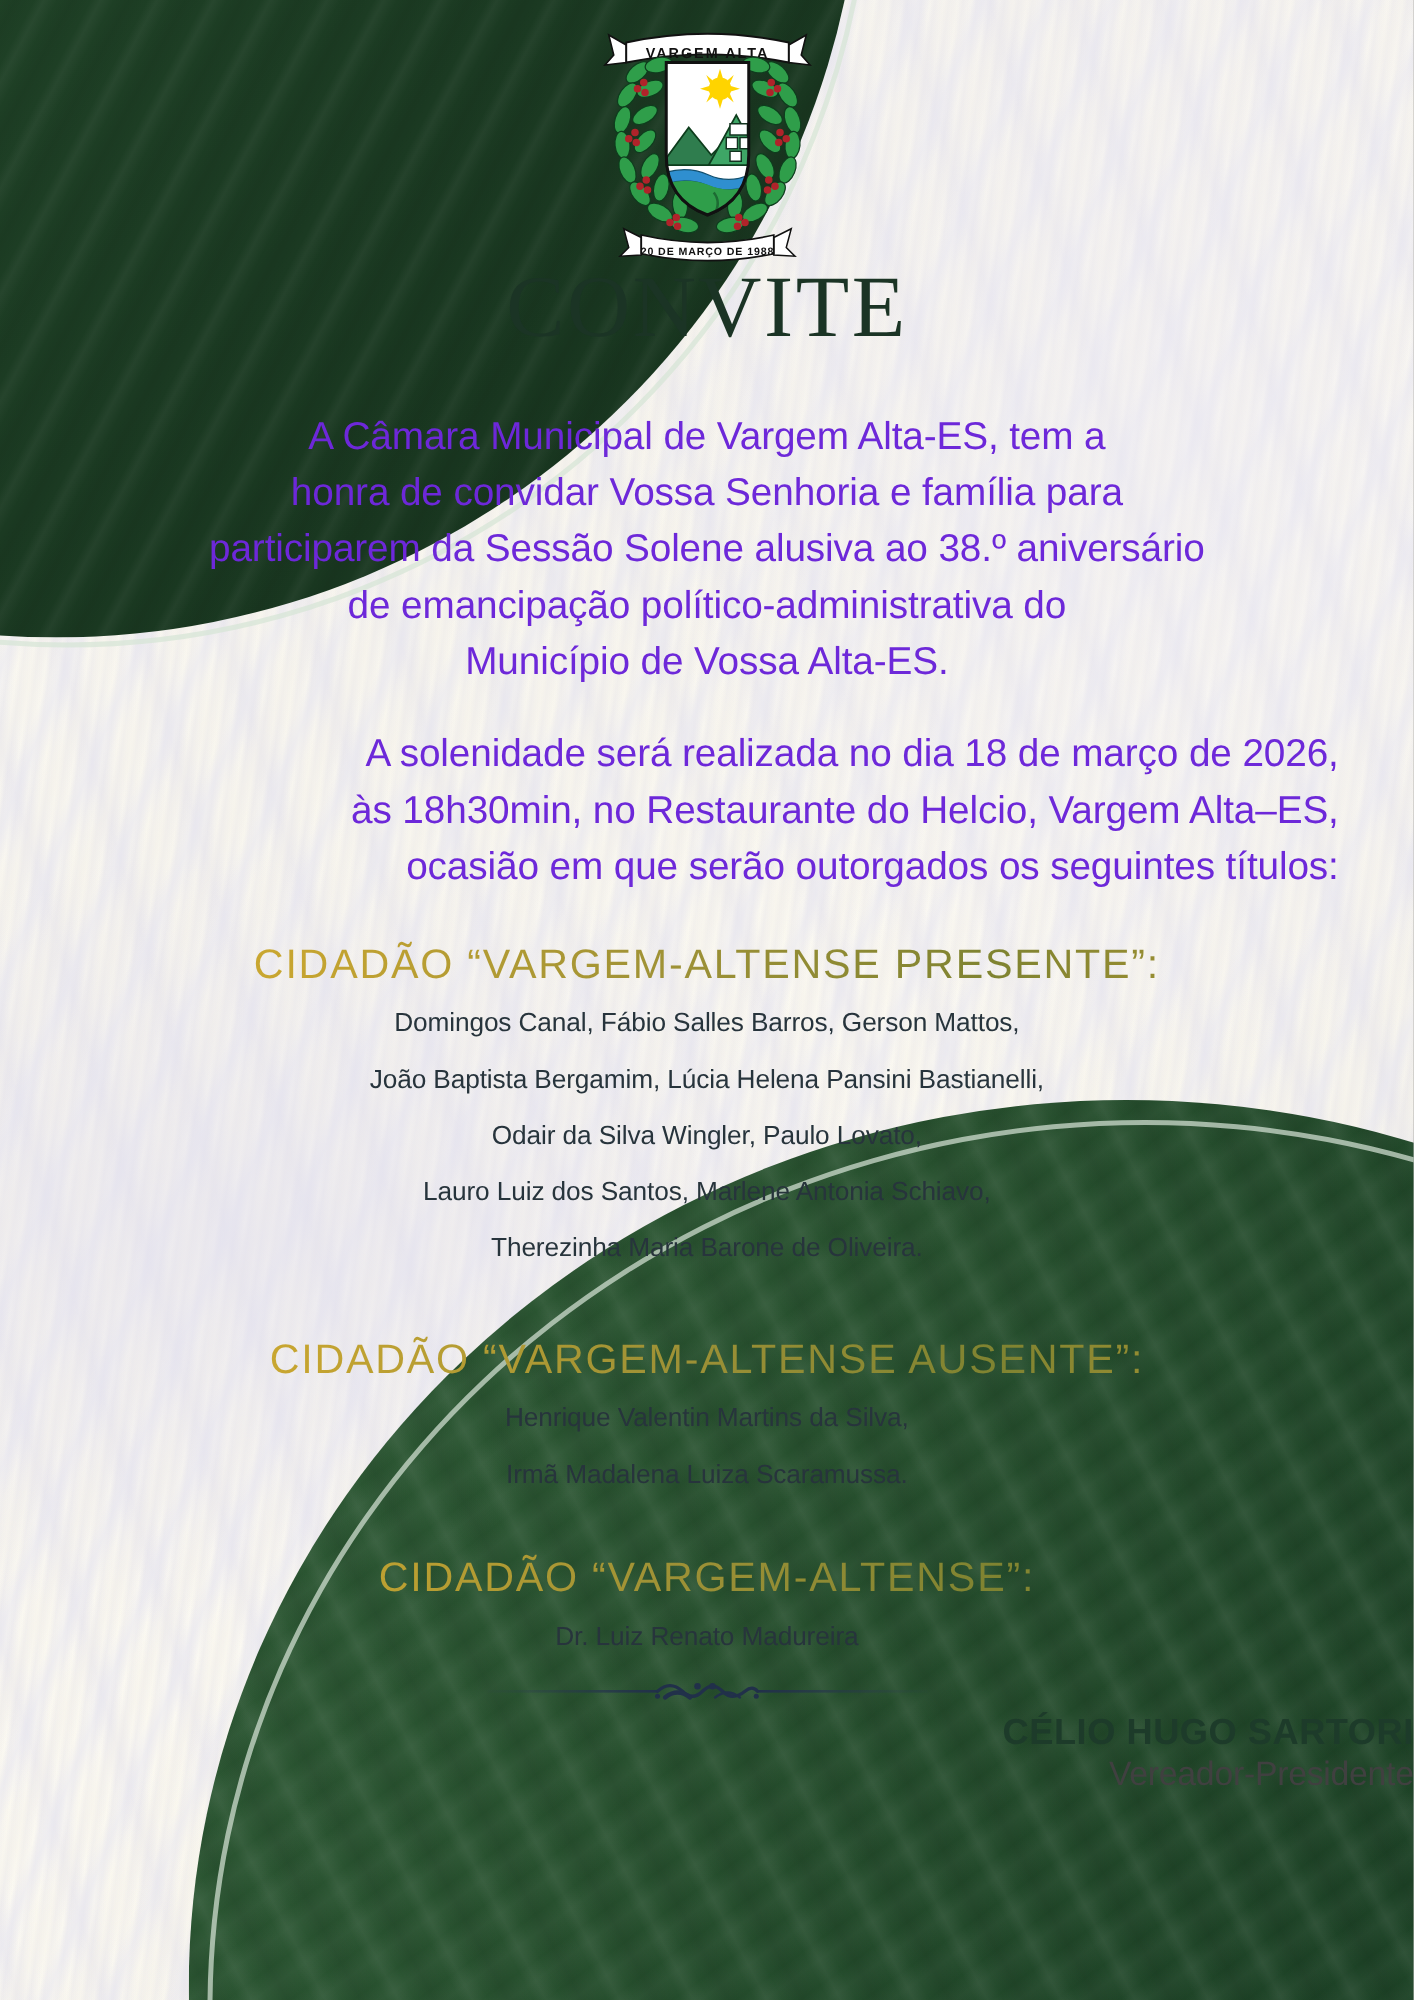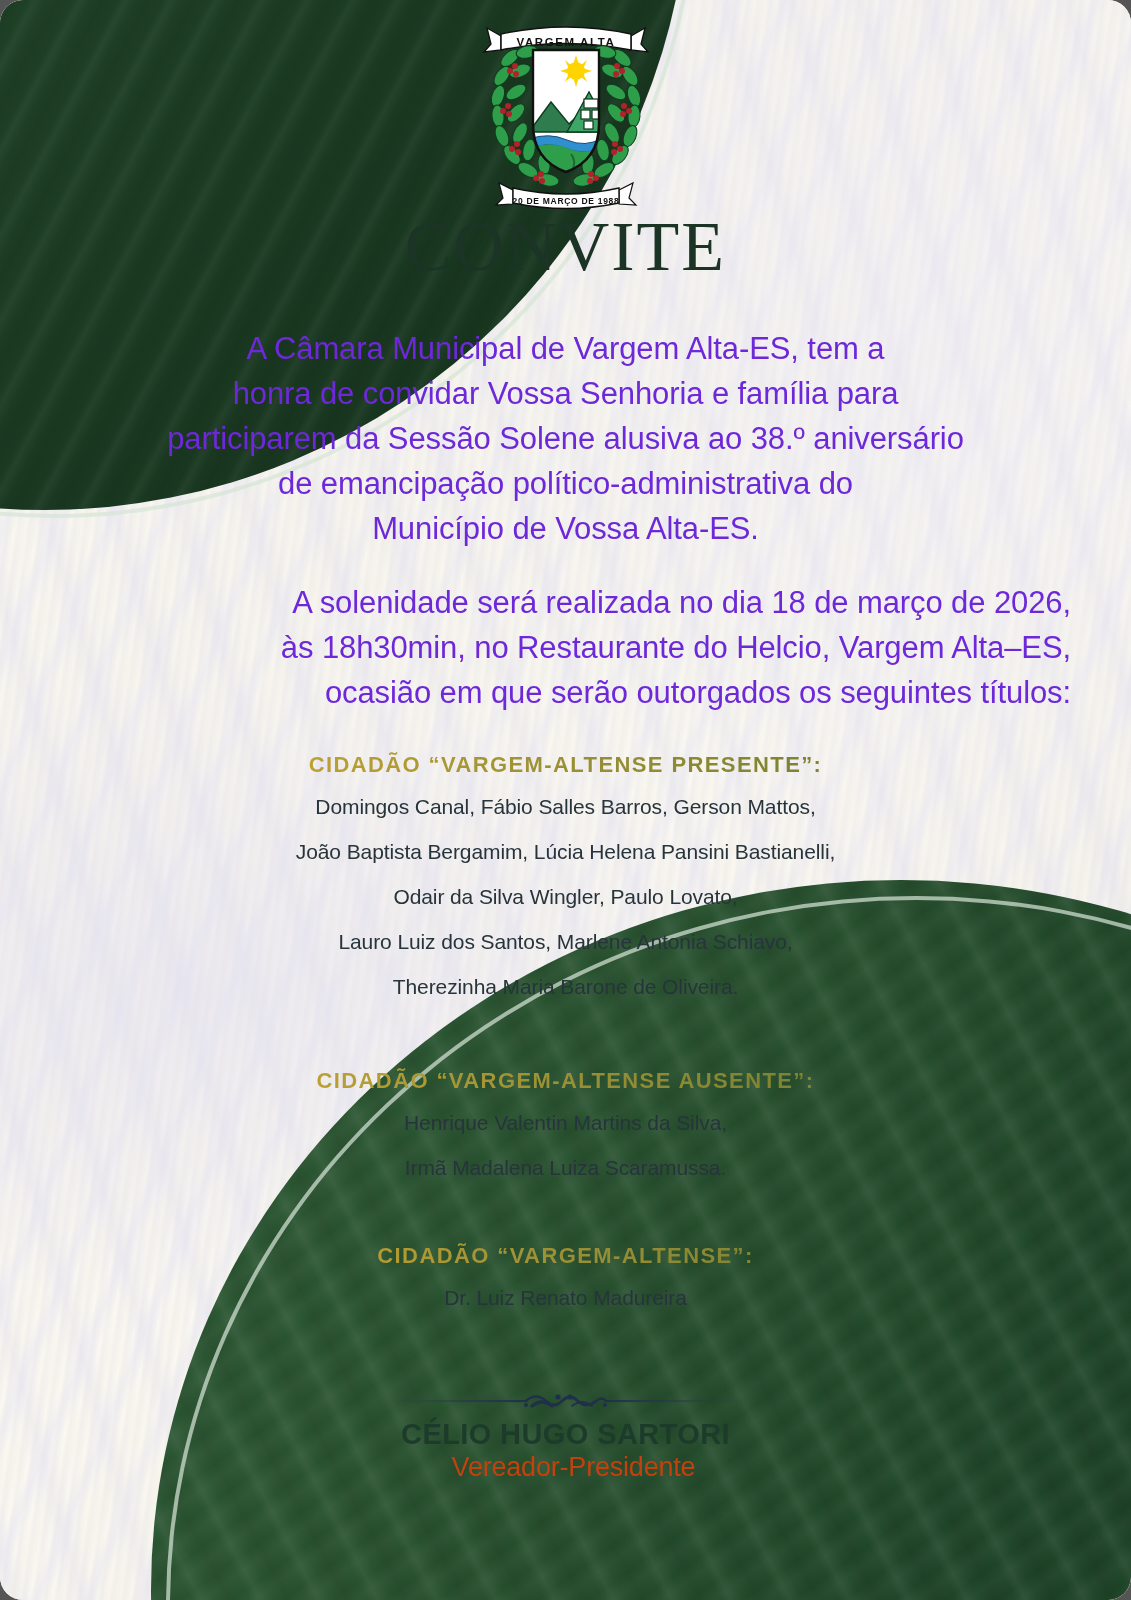--- a/index.html
+++ b/index.html
@@ -10,21 +10,20 @@
   }
   * { box-sizing: border-box; }
 
   .page {
     position: relative;
     width: 1131px;
     height: 1600px;
     overflow: hidden;
     font-family: "Liberation Sans", sans-serif;
     background: #fbfaf3;
-    border-radius: 23px;
   }
 
   
   .marble {
     position: absolute;
     inset: 0;
     background:
       repeating-linear-gradient(112deg,
         rgba(232,231,240,0.00) 0px,
         rgba(232,231,240,0.55) 9px,
@@ -150,57 +149,57 @@
     font-size: 31px;
     line-height: 45px;
     letter-spacing: -0.1px;
   }
   .para.p1 { top: 326px; }
   .para.p2 { top: 580px; text-align: right; }
 
   .section { position: absolute; left: 40px; right: 40px; }
 
   .sec-head {
-    font-size: 22px;
-    font-weight: bold;
+    font-size: 33px;
+    font-weight: normal;
     letter-spacing: 1.4px;
     background: linear-gradient(95deg, #d8b437 0%, #c7a530 18%, #9d9136 48%, #7f8331 72%, #b59a33 100%);
     -webkit-background-clip: text;
     background-clip: text;
     color: transparent;
     margin-bottom: 6px;
   }
   .sec-names {
     color: #27343c;
     font-size: 21px;
     line-height: 45px;
     letter-spacing: -0.1px;
   }
   .s1 { top: 752px; }
   .s2 { top: 1068px; }
   .s3 { top: 1243px; }
 
   
-  .sign { position: absolute; top: 1388px; left: 0; right: 0; }
+  .sign { position: absolute; top: 1340px; left: 0; right: 0; text-align: right; }
   .divider {
     width: 360px;
     height: 26px;
     margin: 0 auto 4px;
     display: block;
   }
   .sign-name {
     font-size: 29px;
     font-weight: bold;
     letter-spacing: 0.4px;
     color: #1d3b2a;
     line-height: 1.15;
   }
   .sign-role {
     font-size: 27px;
-    color: #c2410c;
+    color: #404040;
     line-height: 1.25;
     letter-spacing: -0.2px;
     margin-left: 16px;
   }
 </style>
 </head>
 <body>
 
 <div class="page">
 

